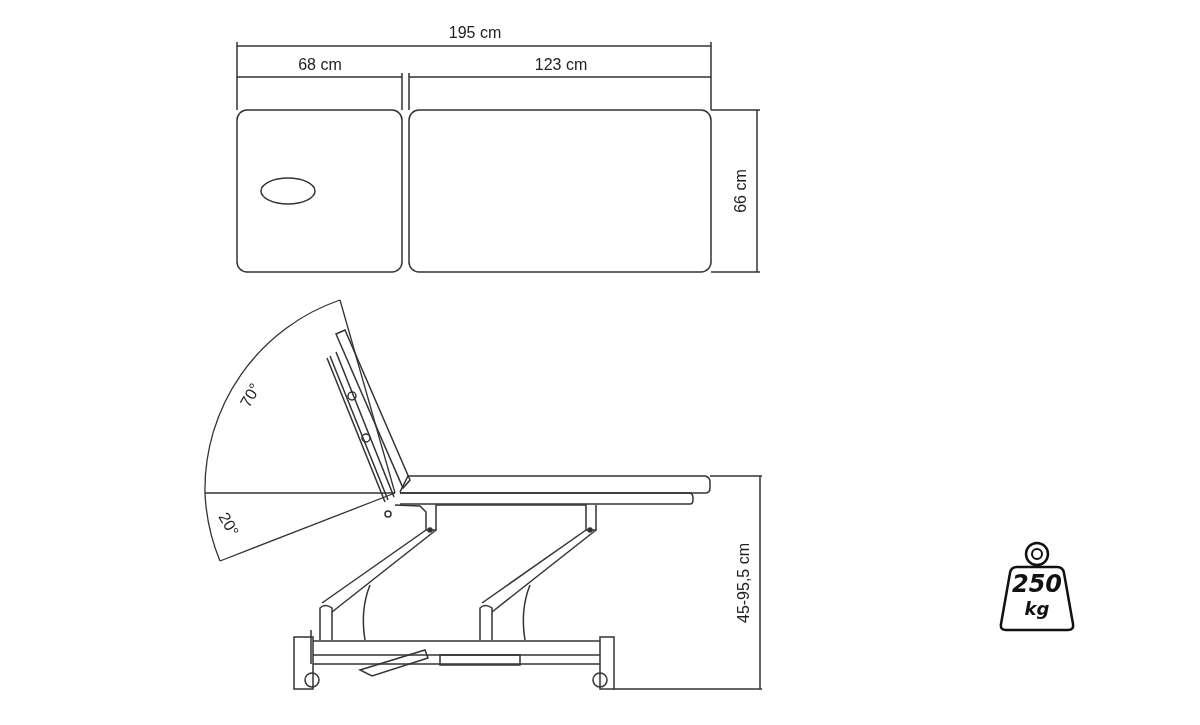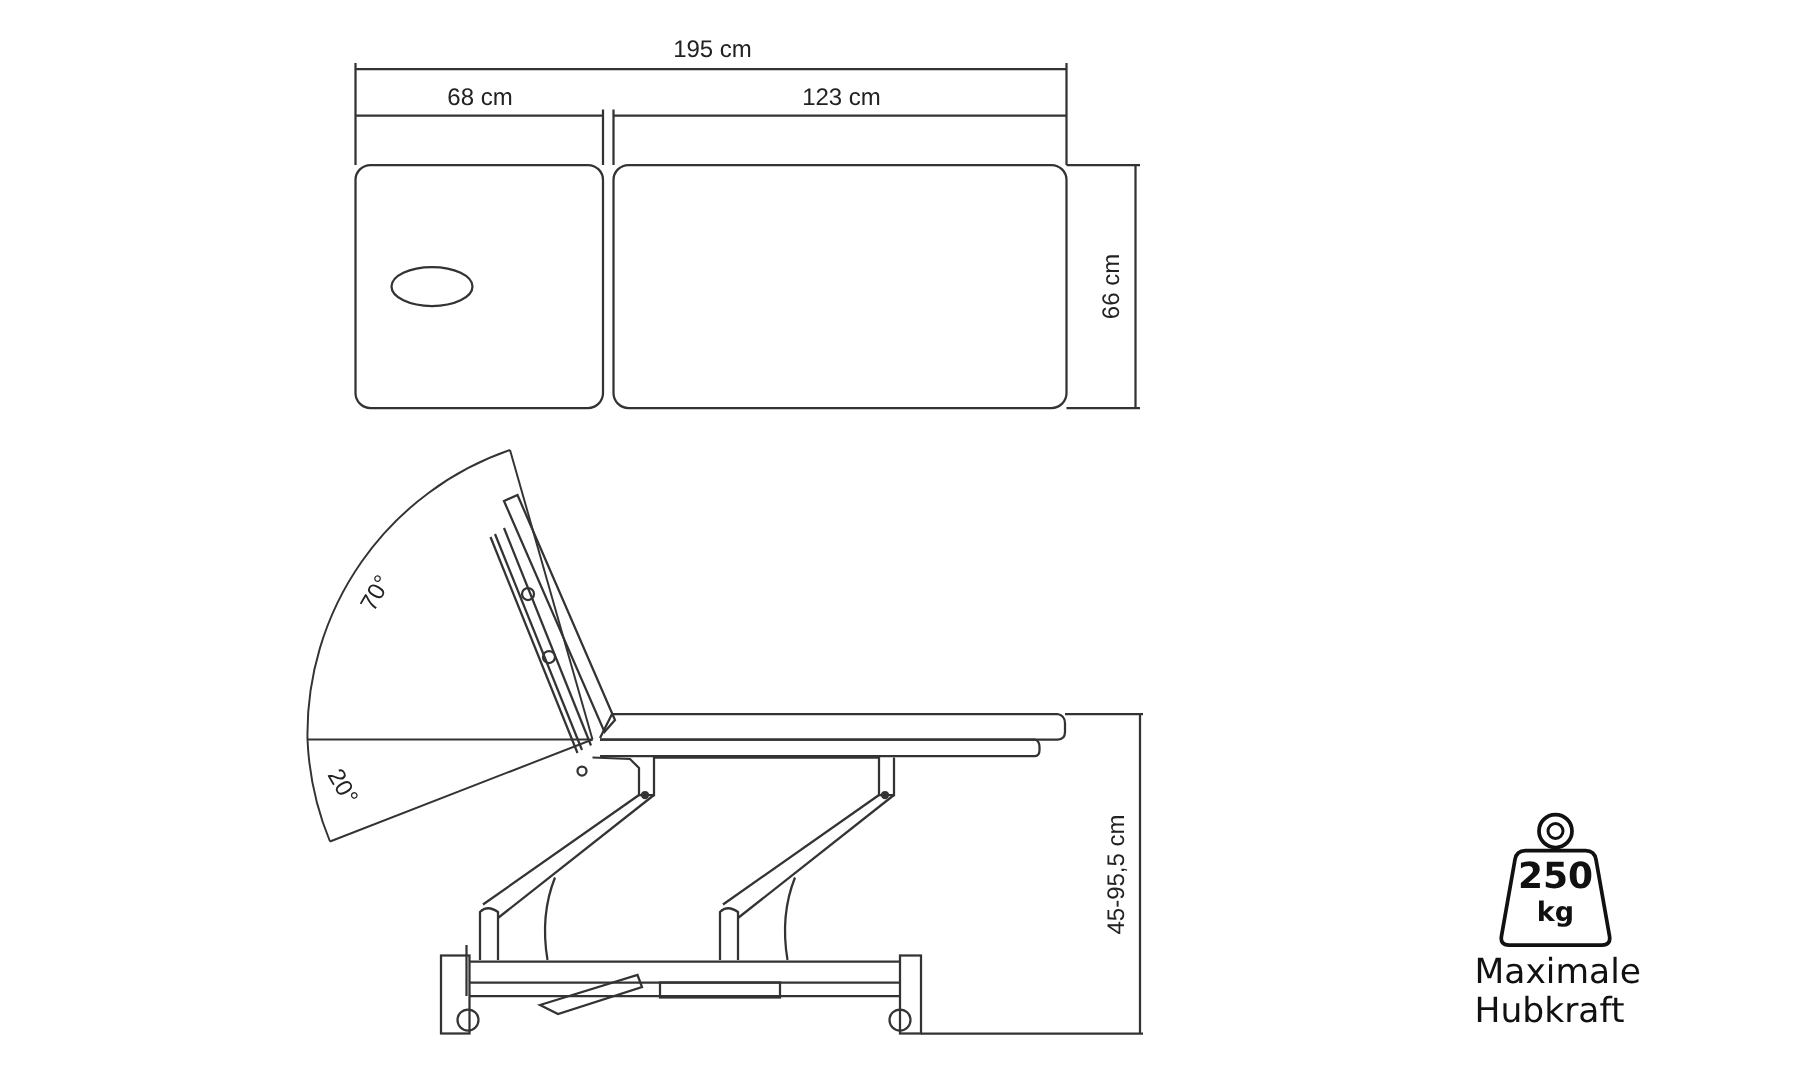--- a/index.html
+++ b/index.html
@@ -1,19 +1,19 @@
 <!DOCTYPE html>
 <html><head>
 <meta charset="utf-8">
 <style>
   html,body{margin:0;padding:0;background:#ffffff;}
   body{width:1200px;height:725px;position:relative;overflow:hidden;font-family:"Liberation Sans",sans-serif;}
   svg.diagram{position:absolute;left:0;top:0;}
   .dim-text{font-family:"Liberation Sans",sans-serif;font-size:16px;fill:#222;}
-  .badge{position:absolute;left:975px;top:540px;width:150px;height:160px;}
+  .badge{position:absolute;left:975px;top:540px;width:150px;height:160px;font-style:italic;}
   .badge-num{position:absolute;left:0;width:124px;text-align:center;font-family:"DejaVu Sans",sans-serif;font-weight:bold;color:#111;}
   .badge-caption{position:absolute;left:8px;top:95px;width:130px;text-align:left;font-family:"DejaVu Sans",sans-serif;font-size:23px;line-height:26px;color:#111;font-weight:500;}
 </style>
 </head>
 <body>
 
 <svg class="diagram" width="1200" height="725" viewBox="0 0 1200 725" xmlns="http://www.w3.org/2000/svg">
   <g stroke="#333" fill="none" stroke-width="1.5">
 
     <g>
@@ -106,17 +106,13 @@
 </svg>
 
 <div class="badge">
   <svg width="124" height="92" viewBox="0 0 124 92" style="position:absolute;left:0;top:0;">
     <circle cx="62" cy="14" r="11" fill="none" stroke="#111" stroke-width="2.5"></circle>
     <circle cx="62" cy="14" r="5" fill="none" stroke="#111" stroke-width="2"></circle>
     <path d="M42 27 L82 27 Q88 27 89 33 L98 84 Q99 90 93 90 L31 90 Q25 90 26 84 L35 33 Q36 27 42 27 Z" fill="none" stroke="#111" stroke-width="2.5"></path>
   </svg>
   <div class="badge-num" style="top:30px;font-size:24px;">250</div>
   <div class="badge-num" style="top:58px;font-size:18px;">kg</div>
-  <div class="badge-caption">
-    <div>Maximale</div>
-    <div>Hubkraft</div>
-  </div>
 </div>
 
 </body></html>

